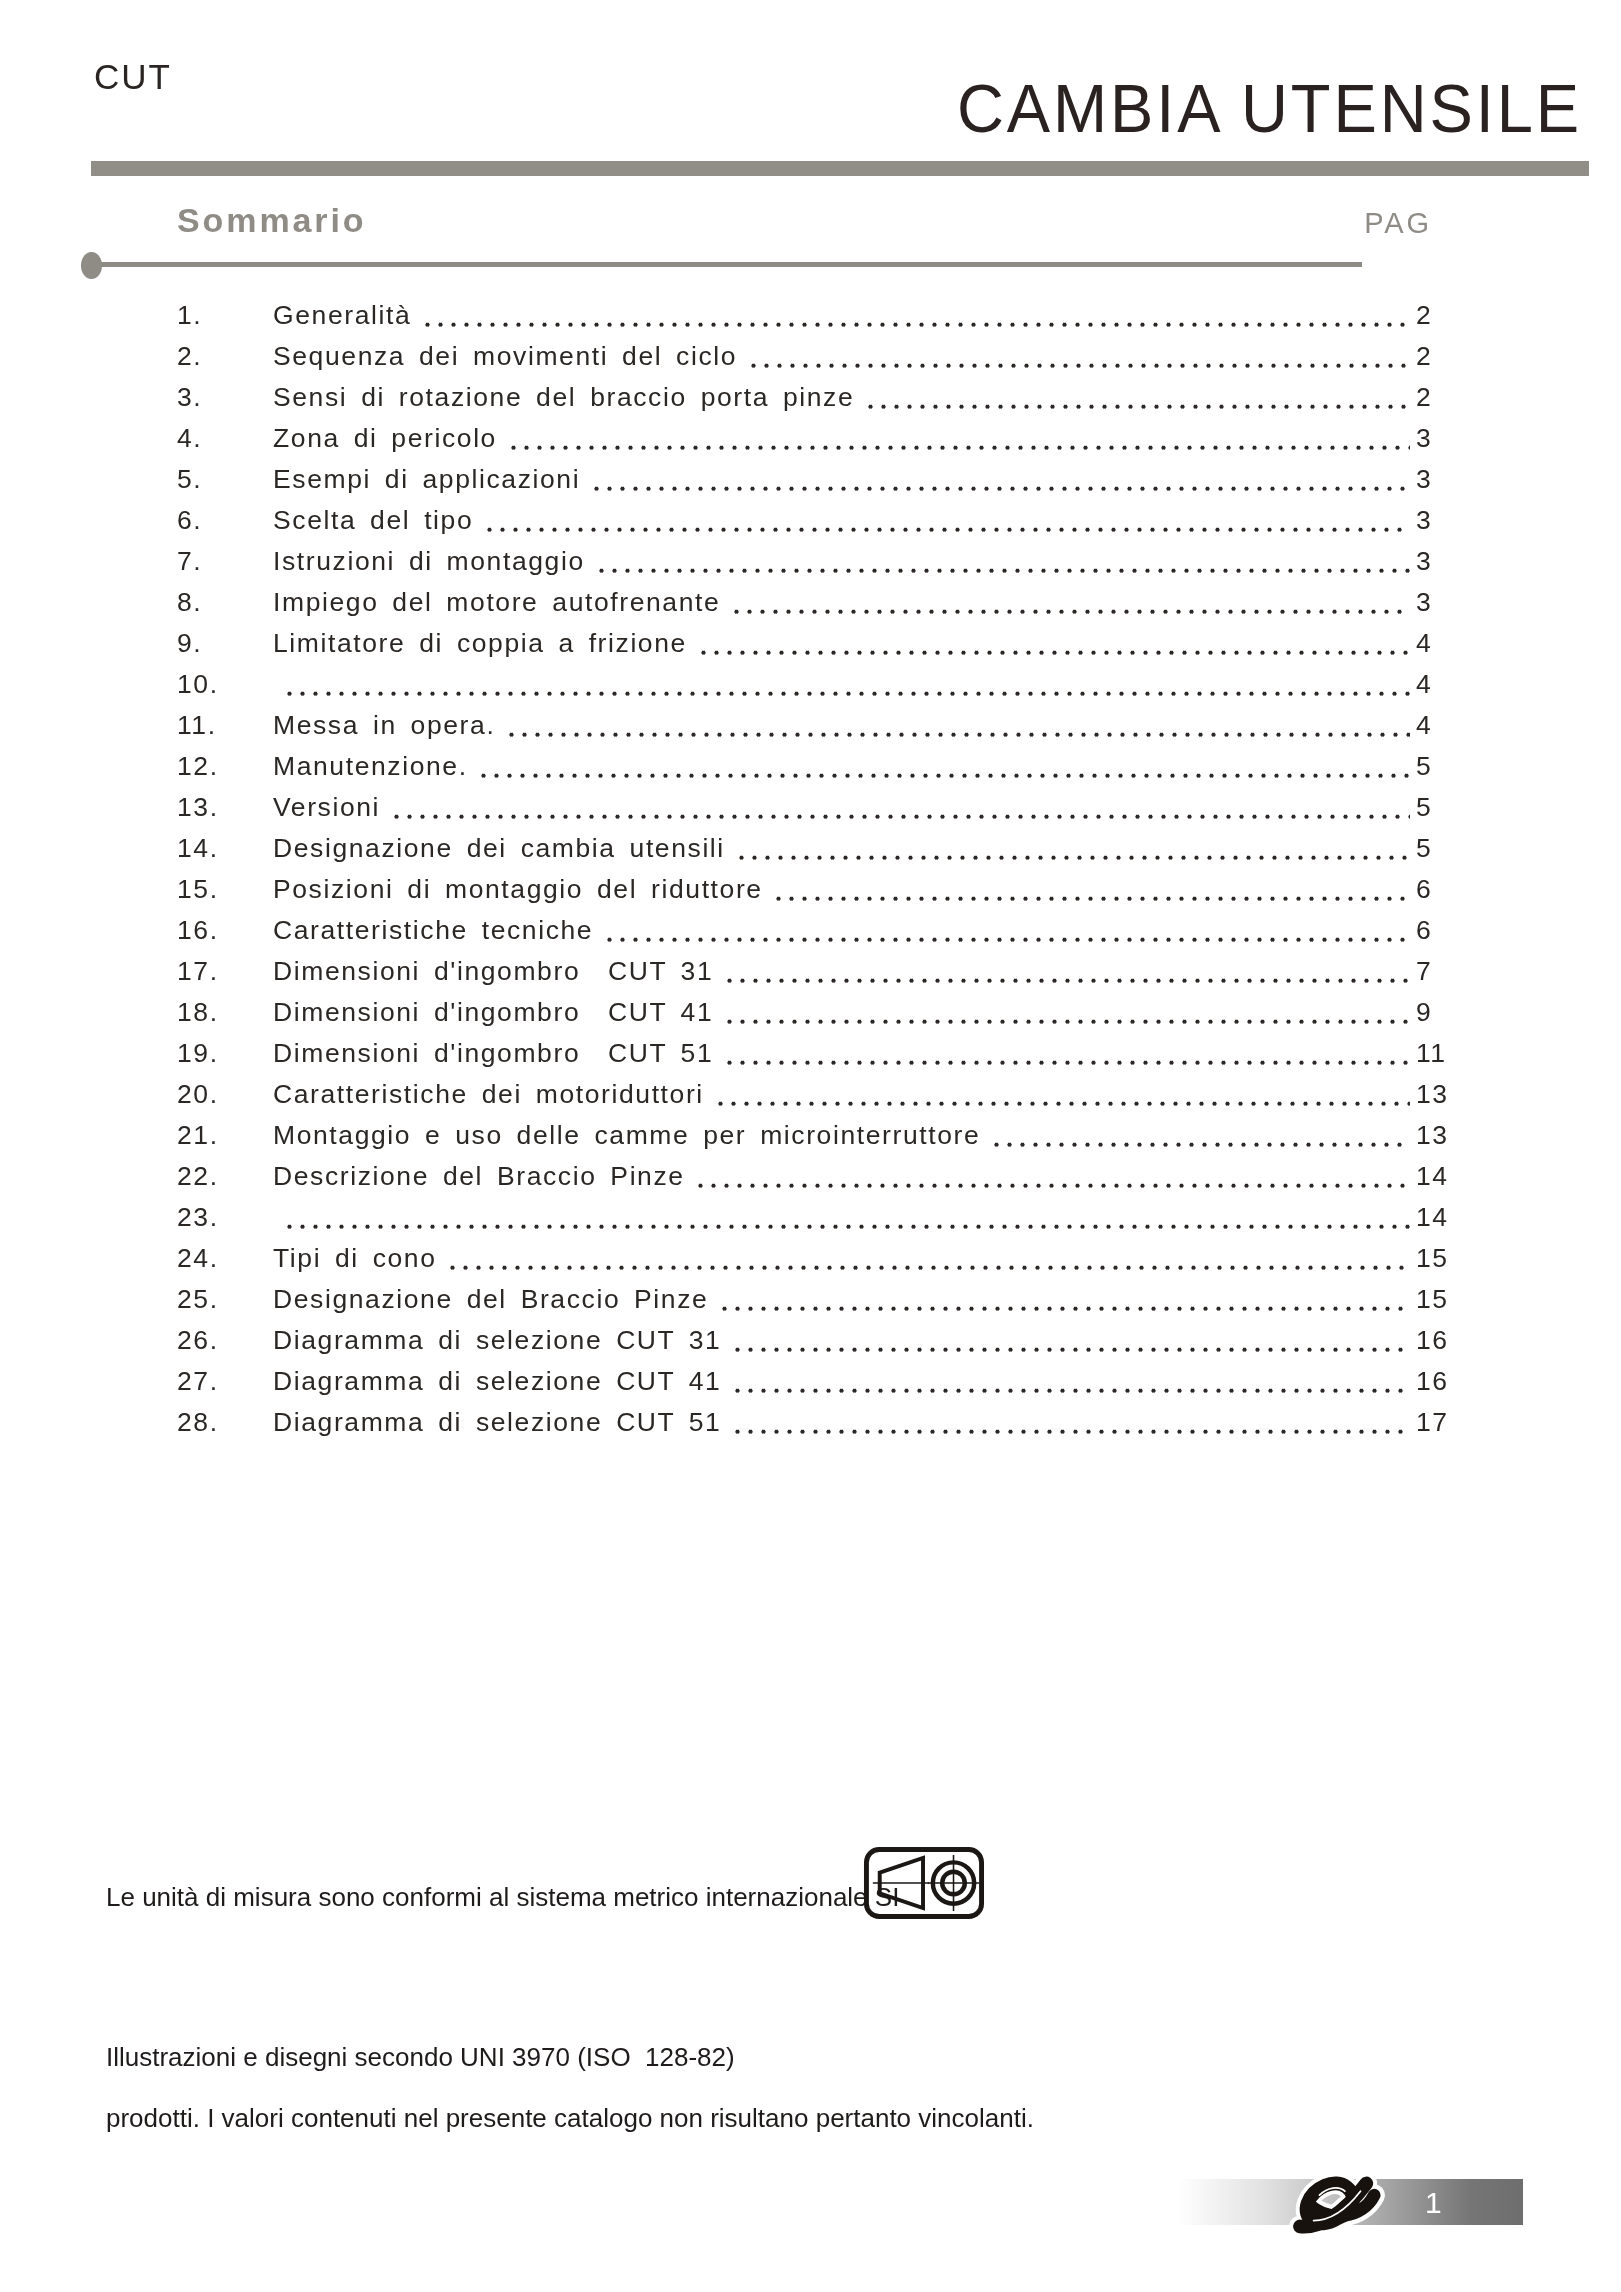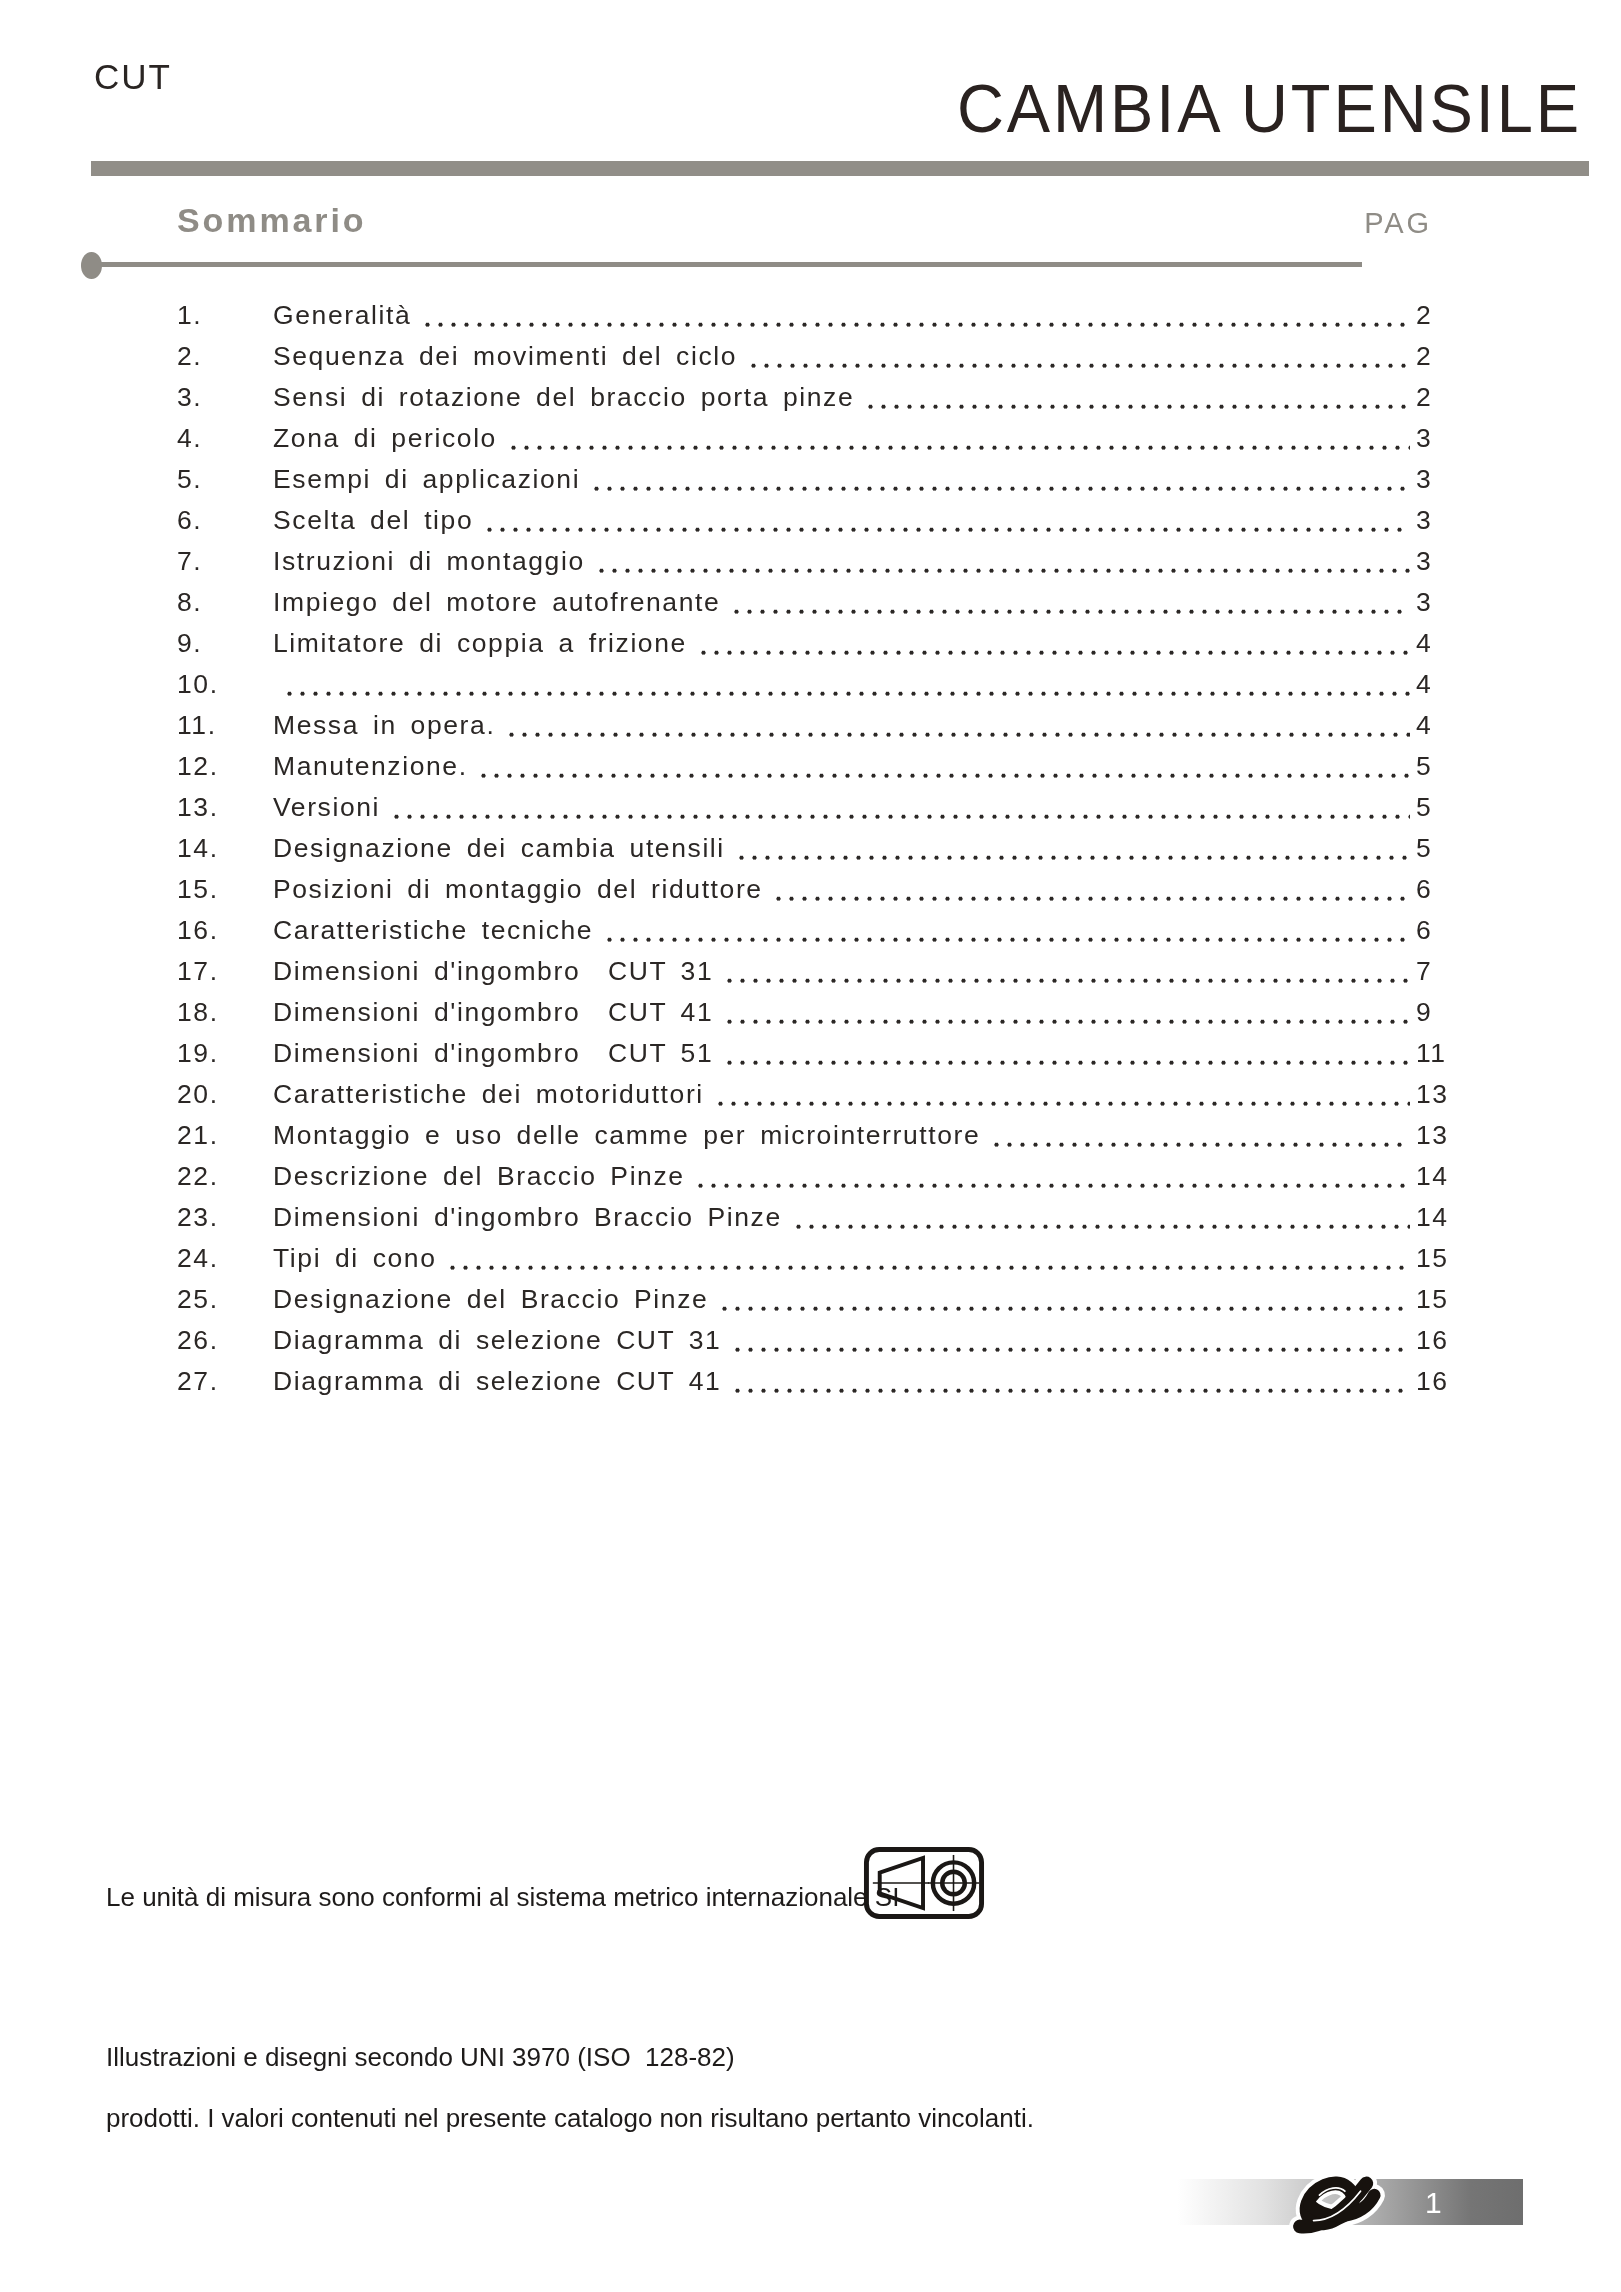--- a/index.html
+++ b/index.html
@@ -259,21 +259,20 @@
 
       <div class="toc-row">
         <span class="toc-num">22.</span>
         <span class="toc-title">Descrizione del Braccio Pinze</span>
         <span class="toc-leader"></span>
         <span class="toc-page">14</span>
       </div>
 
       <div class="toc-row">
         <span class="toc-num">23.</span>
-        <span class="toc-title">Dimensioni d'ingombro Braccio Pinze</span>
         <span class="toc-leader"></span>
         <span class="toc-page">14</span>
       </div>
 
       <div class="toc-row">
         <span class="toc-num">24.</span>
         <span class="toc-title">Tipi di cono</span>
         <span class="toc-leader"></span>
         <span class="toc-page">15</span>
       </div>
@@ -292,20 +291,26 @@
         <span class="toc-page">16</span>
       </div>
 
       <div class="toc-row">
         <span class="toc-num">27.</span>
         <span class="toc-title">Diagramma di selezione CUT 41</span>
         <span class="toc-leader"></span>
         <span class="toc-page">16</span>
       </div>
 
+      <div class="toc-row">
+        <span class="toc-num">28.</span>
+        <span class="toc-title">Diagramma di selezione CUT 51</span>
+        <span class="toc-leader"></span>
+        <span class="toc-page">17</span>
+      </div>
     </div>
 
   <div class="notes">
     
   
       <div>Le unità di misura sono conformi al sistema metrico internazionale SI</div>
     
     
       <div>Illustrazioni e disegni secondo UNI 3970 (ISO  128-82)</div>
     </div>

